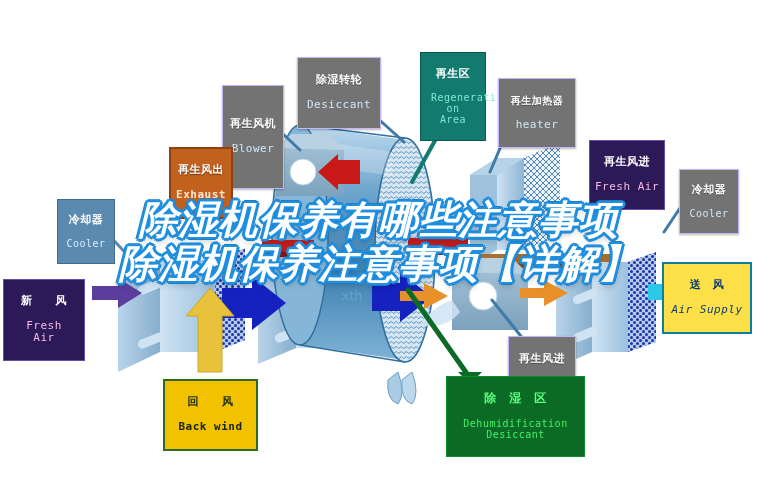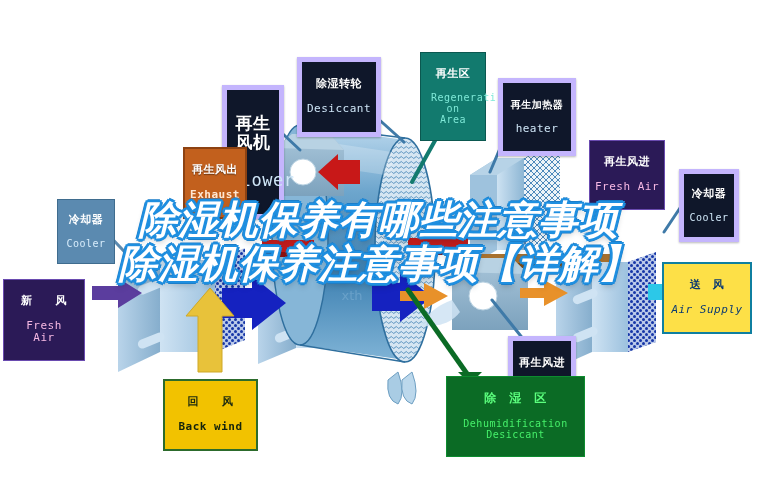--- a/index.html
+++ b/index.html
@@ -29,23 +29,23 @@
   }
   .lbl .cn{
     display:block;
     font-family:"DejaVu Sans","Liberation Sans",sans-serif;
     font-weight:bold;
   }
   .lbl .en{display:block;}
 
   
   .cal-blue{
-    background:#0f172a;
+    background:#737373;
     color:#dff0fb;
-    border:5px solid #c4b5fd;
+    border:1px solid #c4b5fd;
     box-shadow:0 1px 2px rgba(0,0,0,.28);
   }
   .cal-blue .cn{color:#ffffff;text-shadow:0 1px 0 rgba(0,0,0,.35);}
   .cal-blue .en{color:#cfe6f7;}
 
   
   .cal-slate{
     background:#5b8ab0;
     color:#e8f4ff;
     border:1px solid #3f6c8e;
@@ -340,37 +340,37 @@
       <polygon points="530,352 552,352 540,366" fill="#3f7aa8"></polygon>
       <polygon points="458,372 482,372 470,384" fill="#0b6b25"></polygon>
     </g>
   </svg>
 
   <div class="lbl cal-blue" style="left:297px;top:57px;width:84px;padding:4px 3px;font-size:11px;">
     <span class="cn">除湿转轮</span>
     <span class="en">Desiccant</span>
   </div>
 
-  <div class="lbl cal-blue" style="left:222px;top:85px;width:62px;padding:5px 3px;font-size:17px;">
+  <div class="lbl cal-blue" style="left:222px;top:85px;width:62px;padding:20px 3px;font-size:11px;">
     <span class="cn">再生风机</span>
     <span class="en">Blower</span>
   </div>
 
   <div class="lbl cal-teal" style="left:420px;top:52px;width:66px;padding:4px 10px;font-size:10px;">
     <span class="cn" style="font-size:11px;">再生区</span>
     <span class="en">Regenerati
 on Area</span>
   </div>
 
   <div class="lbl cal-blue" style="left:498px;top:78px;width:78px;padding:4px 3px;font-size:11px;">
     <span class="cn" style="font-size:10px;">再生加热器</span>
     <span class="en">heater</span>
   </div>
 
-  <div class="lbl cal-orange" style="left:183px;top:147px;width:64px;padding:3px 2px;font-size:11px;">
+  <div class="lbl cal-orange" style="left:169px;top:147px;width:64px;padding:3px 2px;font-size:11px;">
     <span class="cn" style="font-size:11px;">再生风出</span>
     <span class="en" style="font-weight:bold;">Exhaust</span>
   </div>
 
   <div class="lbl cal-purple" style="left:589px;top:140px;width:76px;padding:3px 2px;font-size:11px;">
     <span class="cn">再生风进</span>
     <span class="en">Fresh Air</span>
   </div>
 
   <div class="lbl cal-slate" style="left:57px;top:199px;width:58px;padding:3px 2px;font-size:10px;">

